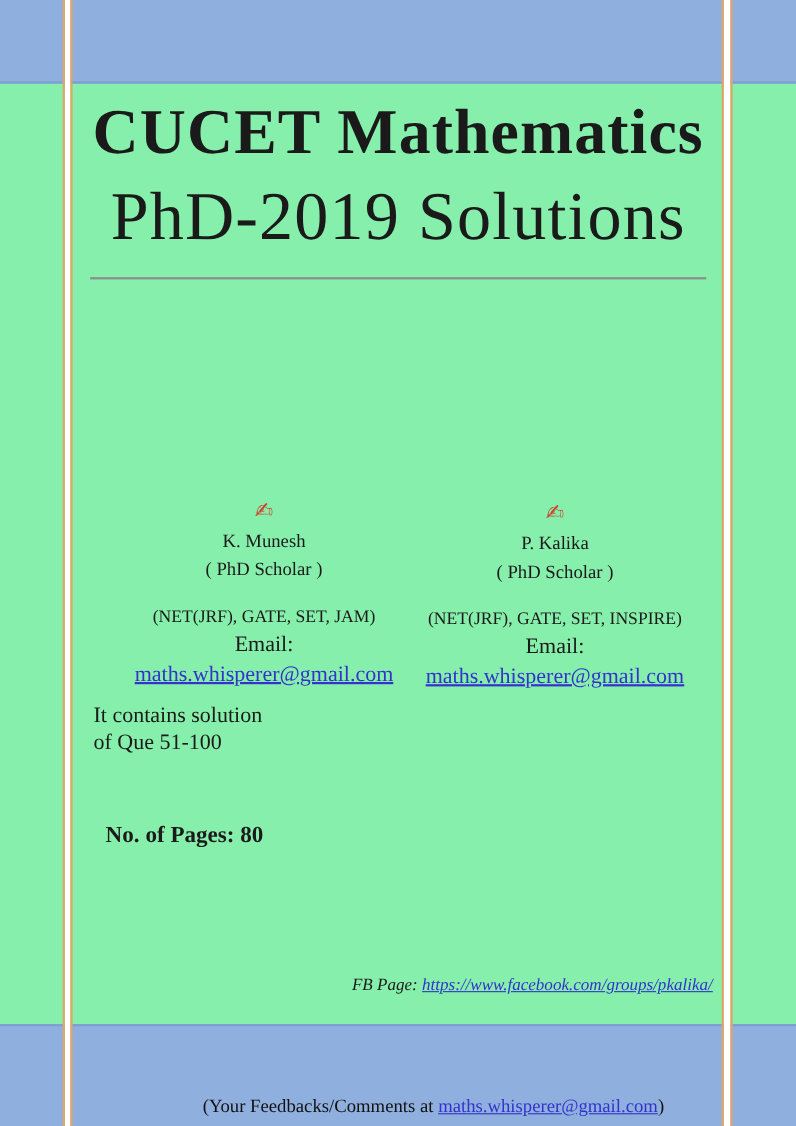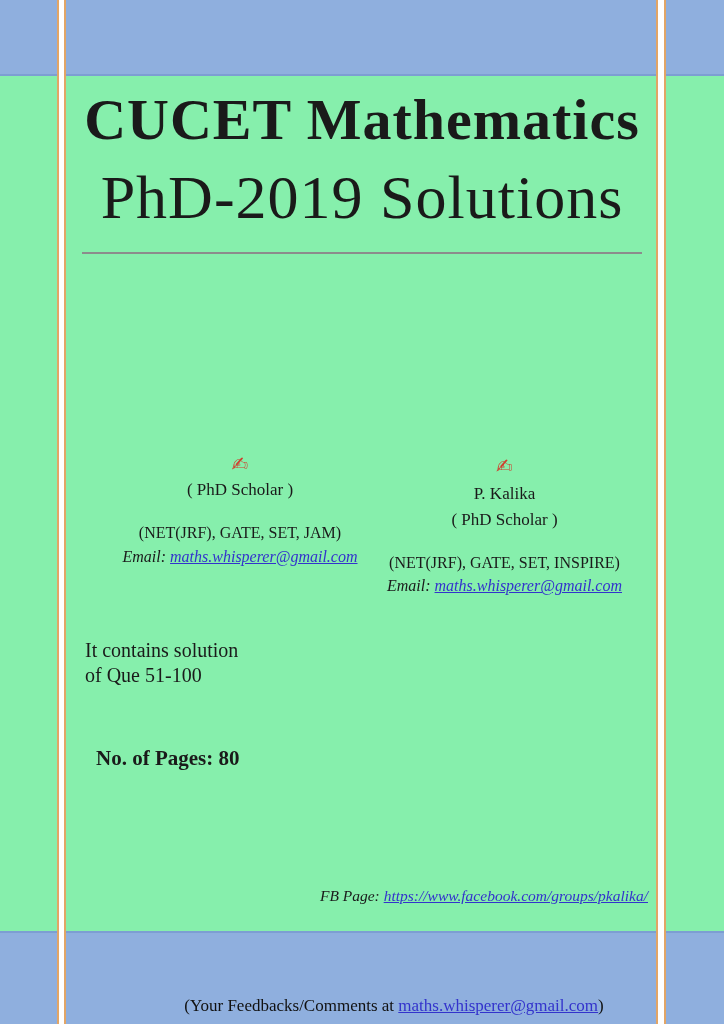--- a/index.html
+++ b/index.html
@@ -27,21 +27,21 @@
 
   
   .author { position:absolute; text-align:center; z-index:2; line-height:1.35; }
   .author.a0 { left:105px; top:452px; width:270px; }
   .author.a1 { left:372px; top:454px; width:265px; }
   .a-icon { display:block; color:#cf3f2e; font-size:20px; line-height:24px;
     font-family:"DejaVu Sans", sans-serif; }
   .a-name { font-size:17px; margin-top:5px; }
   .a-role { font-size:17px; margin-top:3px; }
   .a-qual { font-size:16px; margin-top:20px; }
-  .a-email { font-size:16px; margin-top:2px;font-style:italic; }
+  .a-email { font-size:20px; margin-top:2px; }
 
   
   .contains-note { position:absolute; left:85px; top:638px; width:160px; text-align:left;
     font-size:20px; line-height:25px; z-index:2; }
   .pages-note { position:absolute; left:96px; top:746px; font-size:21px; font-weight:bold; z-index:2; }
 
   
   .links-block { position:absolute; left:68px; top:886px; width:580px; font-size:15.5px; z-index:2; }
   .dl-line { text-align:left; line-height:19px; }
   .fb-line { text-align:right; font-style:italic; line-height:19px; margin-top:0; }
@@ -69,20 +69,21 @@
   <div class="orange-line ol-4"></div>
 
   <div class="title-block">
     <div class="title-line1">CUCET Mathematics</div>
     <div class="title-line2">PhD-2019 Solutions</div>
   </div>
   <div class="title-divider"></div>
 
   <div class="author a0">
     <span class="a-icon">✍</span>
+    <div class="a-name">K. Munesh</div>
     <div class="a-role">( PhD Scholar )</div>
     <div class="a-qual">(NET(JRF), GATE, SET, JAM)</div>
     <div class="a-email"><span>Email: </span><a class="doc-link">maths.whisperer@gmail.com</a></div>
   </div>
 
   <div class="author a1">
     <span class="a-icon">✍</span>
     <div class="a-name">P. Kalika</div>
     <div class="a-role">( PhD Scholar )</div>
     <div class="a-qual">(NET(JRF), GATE, SET, INSPIRE)</div>

